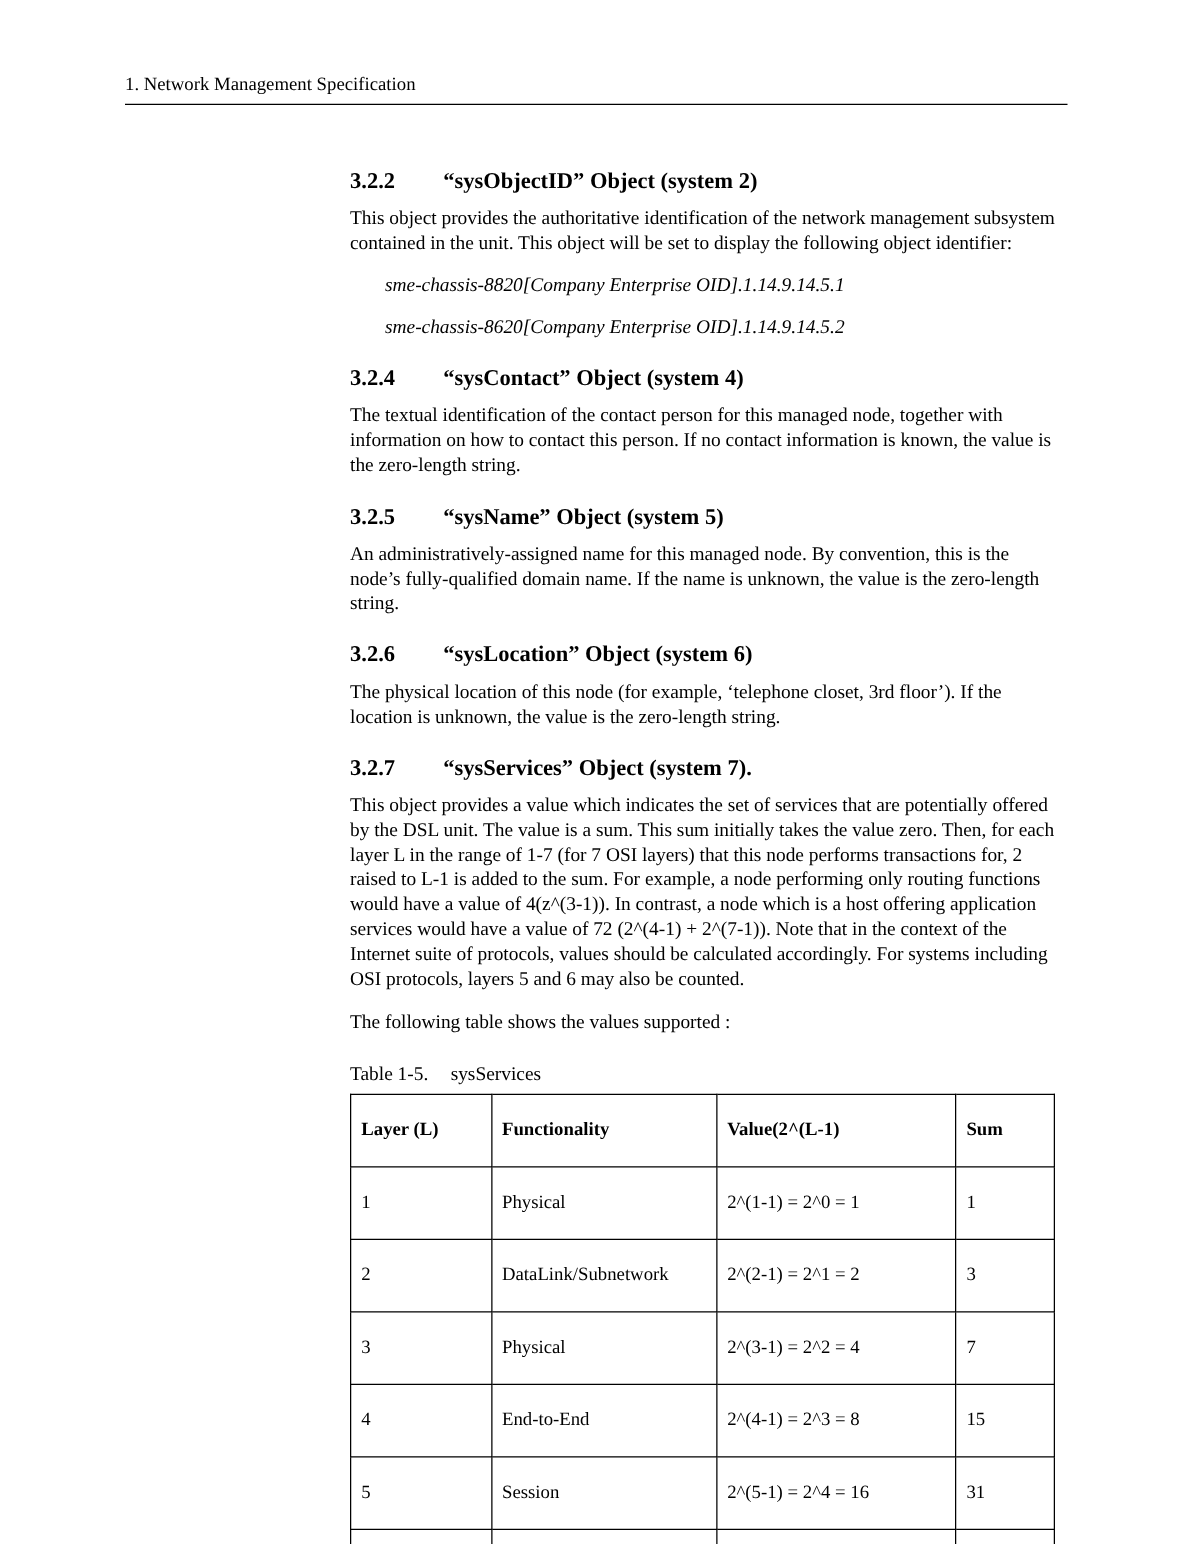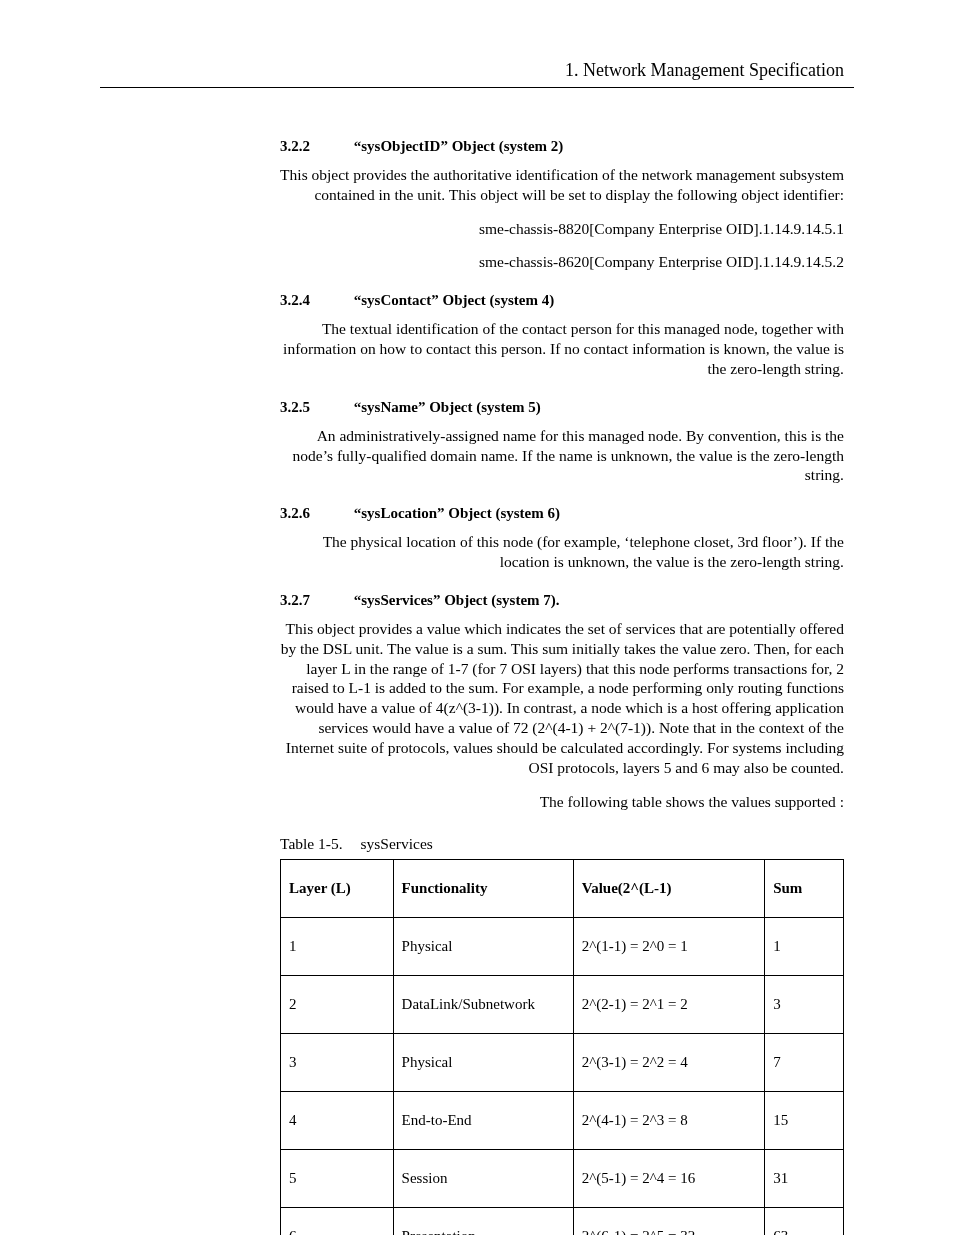--- a/index.html
+++ b/index.html
@@ -9,51 +9,51 @@
     background: #fff;
     color: #000;
     width: 954px;
   }
   .page {
     padding: 60px 110px 40px 110px;
     box-sizing: border-box;
     width: 954px;
   }
   .running-header {
-    text-align: right;
-    font-size: 18px;
+    font-size: 15px;
     padding-bottom: 6px;
     border-bottom: 1px solid #000;
     margin-bottom: 50px;
     margin-left: -10px;
     margin-right: -10px;
     padding-right: 10px;
   }
   .content {
     margin-left: 170px;
     margin-right: 0;
   }
   .section-heading {
     font-weight: bold;
-    font-size: 15px;
+    font-size: 18px;
     margin-top: 20px;
     margin-bottom: 10px;
   }
   .section-heading .num {
     display: inline-block;
     width: 70px;
   }
   .para {
     font-size: 15.5px;
     line-height: 1.28;
     margin: 8px 0 14px 0;
-    text-align: right;
+    text-align: left;
   }
   .indent {
     margin-left: 28px;
+    font-style: italic;
   }
   table.sys {
     border-collapse: collapse;
     width: 100%;
     margin-top: 6px;
     font-size: 15px;
   }
   table.sys th, table.sys td {
     border: 1px solid #000;
     padding: 20px 8px;

